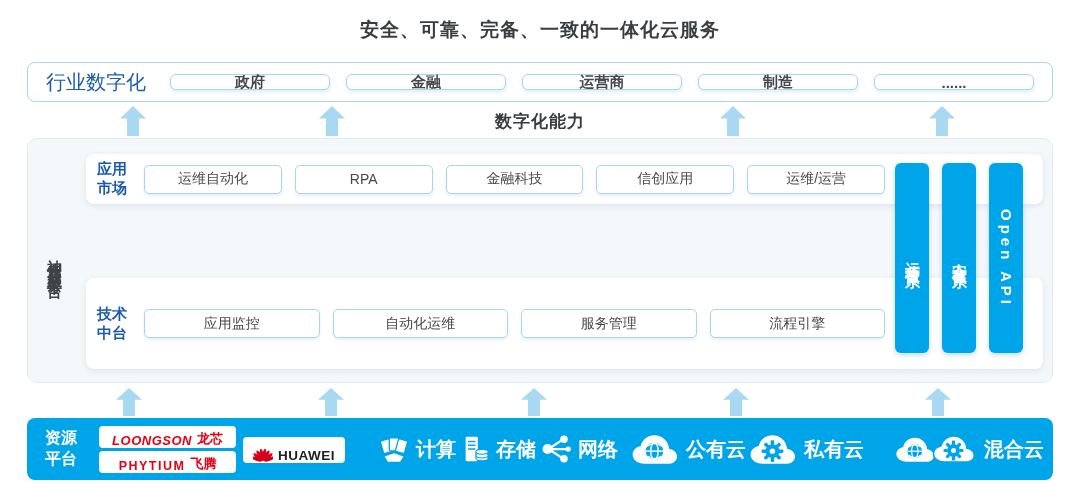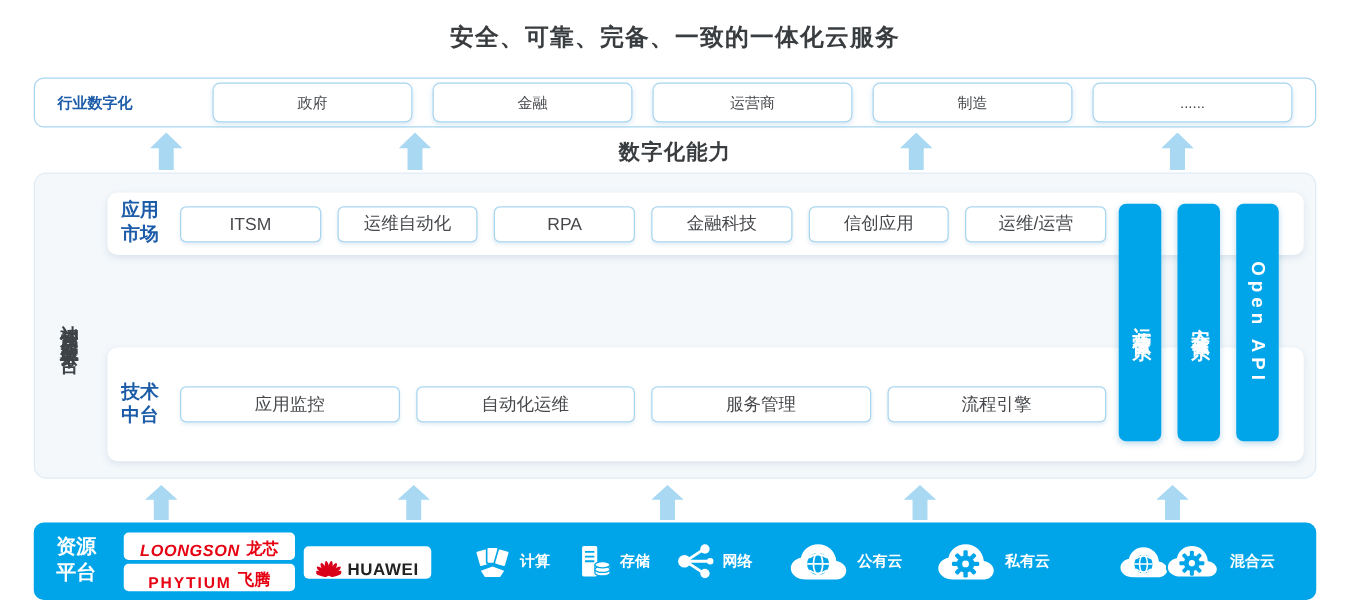--- a/index.html
+++ b/index.html
@@ -15,24 +15,24 @@
   body{background:#fff;font-family:"Liberation Sans","DejaVu Sans",sans-serif;}
   .canvas{position:relative;width:1080px;height:491px;background:#fff;overflow:hidden;}
 
   .title{position:absolute;top:17px;left:0;right:0;text-align:center;
     font-size:19px;font-weight:bold;color:var(--dark);letter-spacing:1px;}
 
   
   .industry{position:absolute;left:27px;top:62px;width:1026px;height:40px;
     background:#fff;border:1px solid var(--pillborder);border-radius:8px;
     display:flex;align-items:center;gap:16px;padding:0 18px;}
-  .industry-label{flex:none;width:108px;font-size:12px;font-weight:bold;color:var(--labelblue);}
-  .pill{flex:1;height:32px;background:#fff;border:1.5px solid var(--pillborder);
+  .industry-label{flex:none;width:108px;font-size:20px;font-weight:normal;color:var(--labelblue);}
+  .pill{flex:1;height:16px;background:#fff;border:1.5px solid var(--pillborder);
     border-radius:6px;display:flex;align-items:center;justify-content:center;
-    font-size:12px;color:var(--item);box-shadow:0 2px 4px rgba(140,190,225,.3);}
+    font-size:15px;color:var(--item);box-shadow:0 2px 4px rgba(140,190,225,.3);font-weight:bold;}
 
   
   .arrow-up{position:absolute;width:26px;background:var(--arrow);
     clip-path:polygon(50% 0%,100% 42%,73% 42%,73% 100%,27% 100%,27% 42%,0% 42%);}
   .cap-label{position:absolute;top:110px;left:0;right:0;text-align:center;
     font-size:17px;font-weight:bold;color:var(--dark);letter-spacing:1px;}
 
   
   .main-box{position:absolute;left:27px;top:138px;width:1026px;height:245px;
     background:#F4F8FB;border:1px solid #DFECF5;border-radius:10px;}
@@ -75,21 +75,21 @@
     justify-content:center;gap:5px;}
   .vendor-loongson{left:72px;top:8px;width:137px;height:22px;border-radius:4px;}
   .vendor-phytium{left:72px;top:33px;width:137px;height:22px;border-radius:4px;}
   .vendor-huawei{left:216px;top:19px;width:102px;height:26px;border-radius:4px;}
   .loongson-latin{font-size:13px;font-weight:bold;font-style:italic;color:var(--red);letter-spacing:.5px;}
   .loongson-cjk{font-size:13px;font-weight:bold;color:var(--red);}
   .phytium-latin{font-size:12.5px;font-weight:bold;color:var(--red);letter-spacing:1.5px;}
   .phytium-cjk{font-size:13px;font-weight:bold;color:var(--red);}
   .huawei-word{font-size:13.5px;font-weight:bold;color:#222;letter-spacing:.5px;}
   .res-item{position:absolute;top:0;height:62px;display:flex;align-items:center;gap:7px;}
-  .res-item .lbl{color:#fff;font-size:12px;font-weight:bold;white-space:nowrap;}
+  .res-item .lbl{color:#fff;font-size:20px;font-weight:bold;white-space:nowrap;}
   .ri-compute{left:352px;} .ri-storage{left:434px;} .ri-network{left:514px;}
   .ri-public{left:604px;} .ri-private{left:722px;} .ri-hybrid{left:868px;}
   .res-icon{display:flex;align-items:center;}
 </style>
 </head>
 <body>
 
 <div class="canvas">
 
   <div class="title">安全、可靠、完备、一致的一体化云服务</div>
@@ -110,21 +110,20 @@
   <div class="arrow-up" style="left:929px;top:106px;height:30px;"></div>
 
   <div class="main-box">
     <div class="platform-name">
       <span>神州云鼎云服务平台</span>
     </div>
 
     <div class="prow prow1">
       <div class="row-title">应用市场</div>
       <div class="items">
-        <div class="item">ITSM</div>
         <div class="item">运维自动化</div>
         <div class="item">RPA</div>
         <div class="item">金融科技</div>
         <div class="item">信创应用</div>
         <div class="item">运维/运营</div>
       </div>
     </div>
 
 
     <div class="prow prow3">

